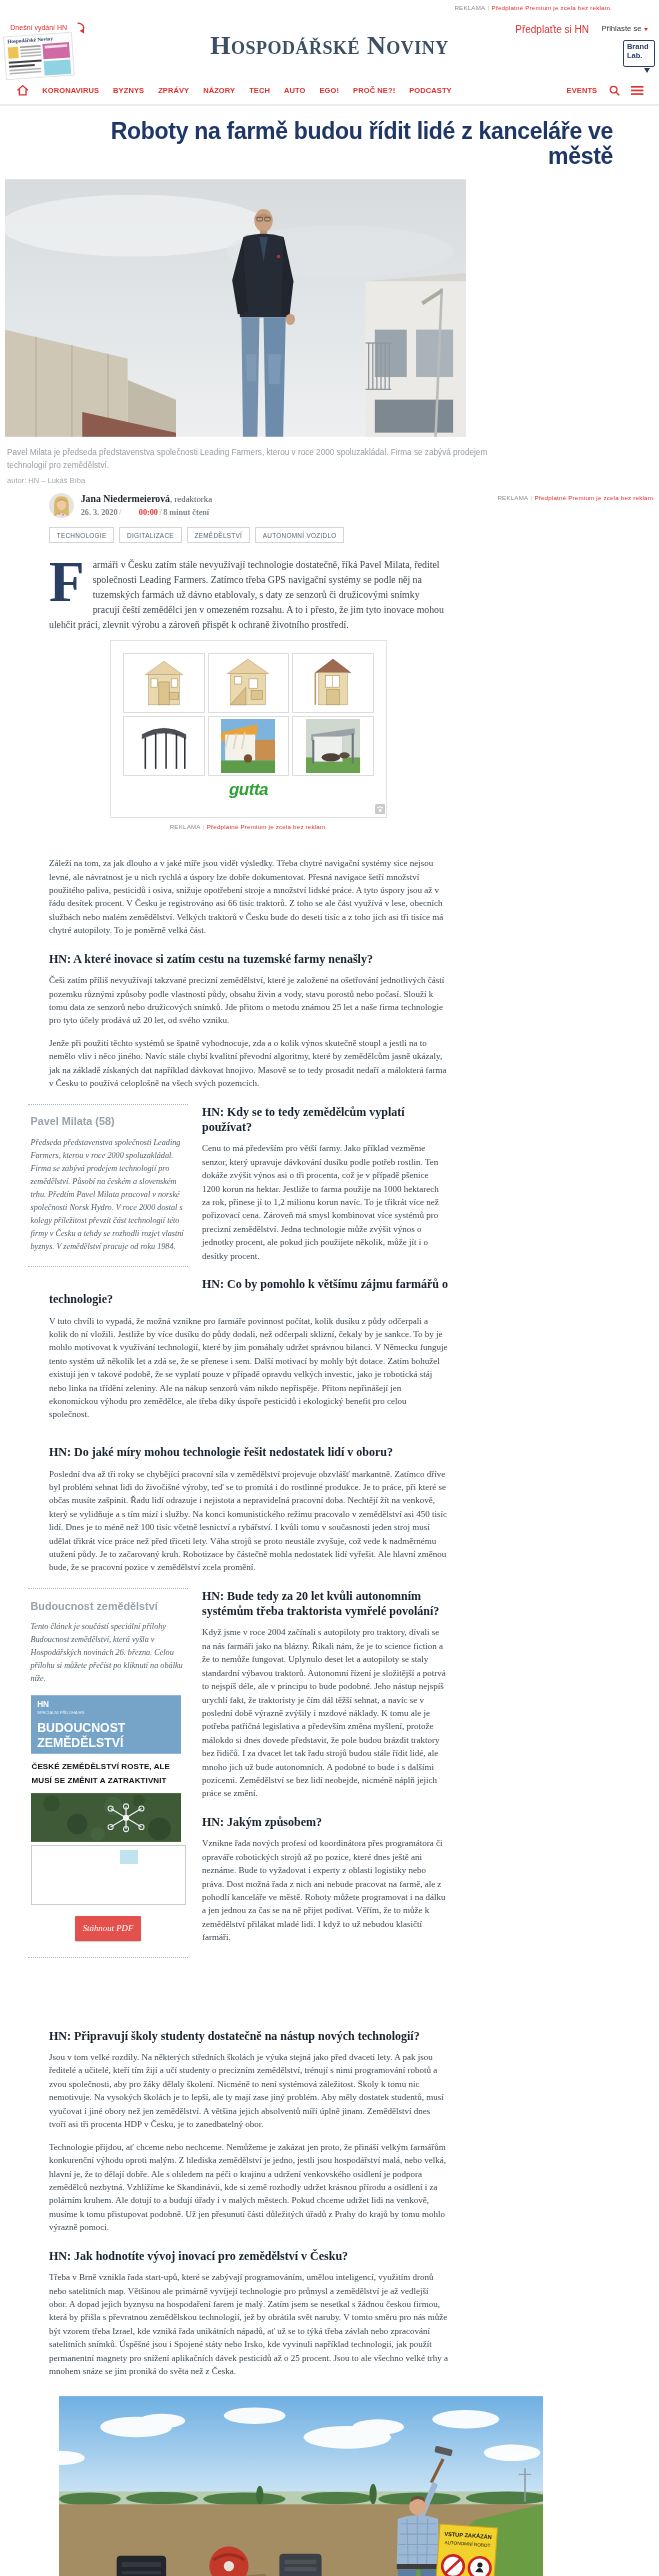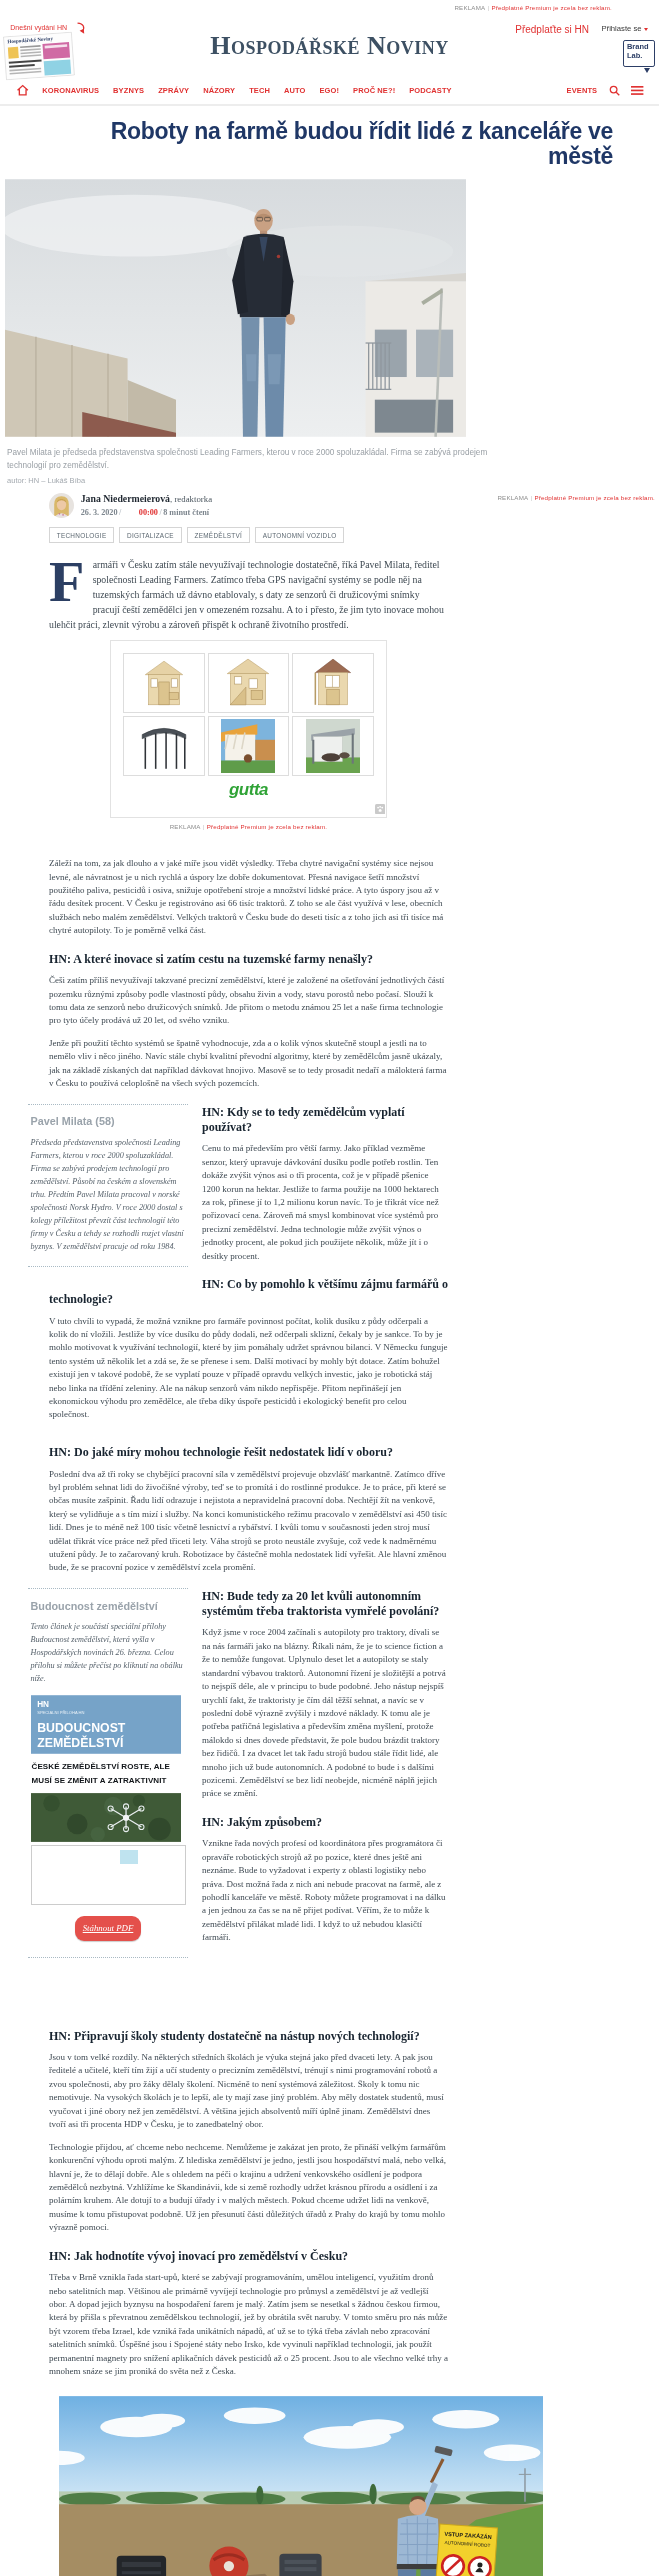--- a/index.html
+++ b/index.html
@@ -84,21 +84,21 @@
   .sidebox .bio{font-family:"Liberation Serif",serif;font-style:italic;font-size:8.2px;line-height:13px;color:#55606a;}
   .sidebox2{margin-bottom:57px;}
   .cover{margin-top:10.3px;cursor:pointer;}
   .coverhead{background:#fff;font-weight:bold;font-size:8px;line-height:14px;color:#101418;padding:4.1px 1px 5.2px;letter-spacing:0.1px;}
   .spread{height:58px;border:0.5px solid #ccc;margin-top:1px;background:
           repeating-linear-gradient(#fff 0 1.5px,#c9c9c9 1.5px 2.1px),#fff;background-size:100% 3.6px;position:relative;}
   .spread::before{content:"";position:absolute;left:58%;top:4.1px;width:17.5px;height:13.4px;background:#bfe3ef;}
   .spread::after{content:"";position:absolute;left:1px;top:0;bottom:0;width:1.5px;background:#fff;left:50%;}
   .pdfbtn{display:block;width:66px;margin:10.3px auto 2.1px;background:#e4504b;color:#fff;border:none;
           font-family:"Liberation Serif",serif;font-style:italic;font-size:8.8px;text-align:center;
-          padding:7.7px 0;border-radius:9px;cursor:pointer;box-shadow:0 1px 1px rgba(0,0,0,.2);text-decoration:underline;}
+          padding:7.7px 0;border-radius:1px;cursor:pointer;box-shadow:0 1px 1px rgba(0,0,0,.2);}
 
   
   .figwide{margin:17.5px 0 14.4px 10.3px;width:484px;}
 </style>
 </head>
 <body>
 
 <div class="topstrip">
   <span class="rk-label">REKLAMA</span><span class="rk-sep">|</span><a class="rk-prem">Předplatné Premium je zcela bez reklam.</a>
 </div>

